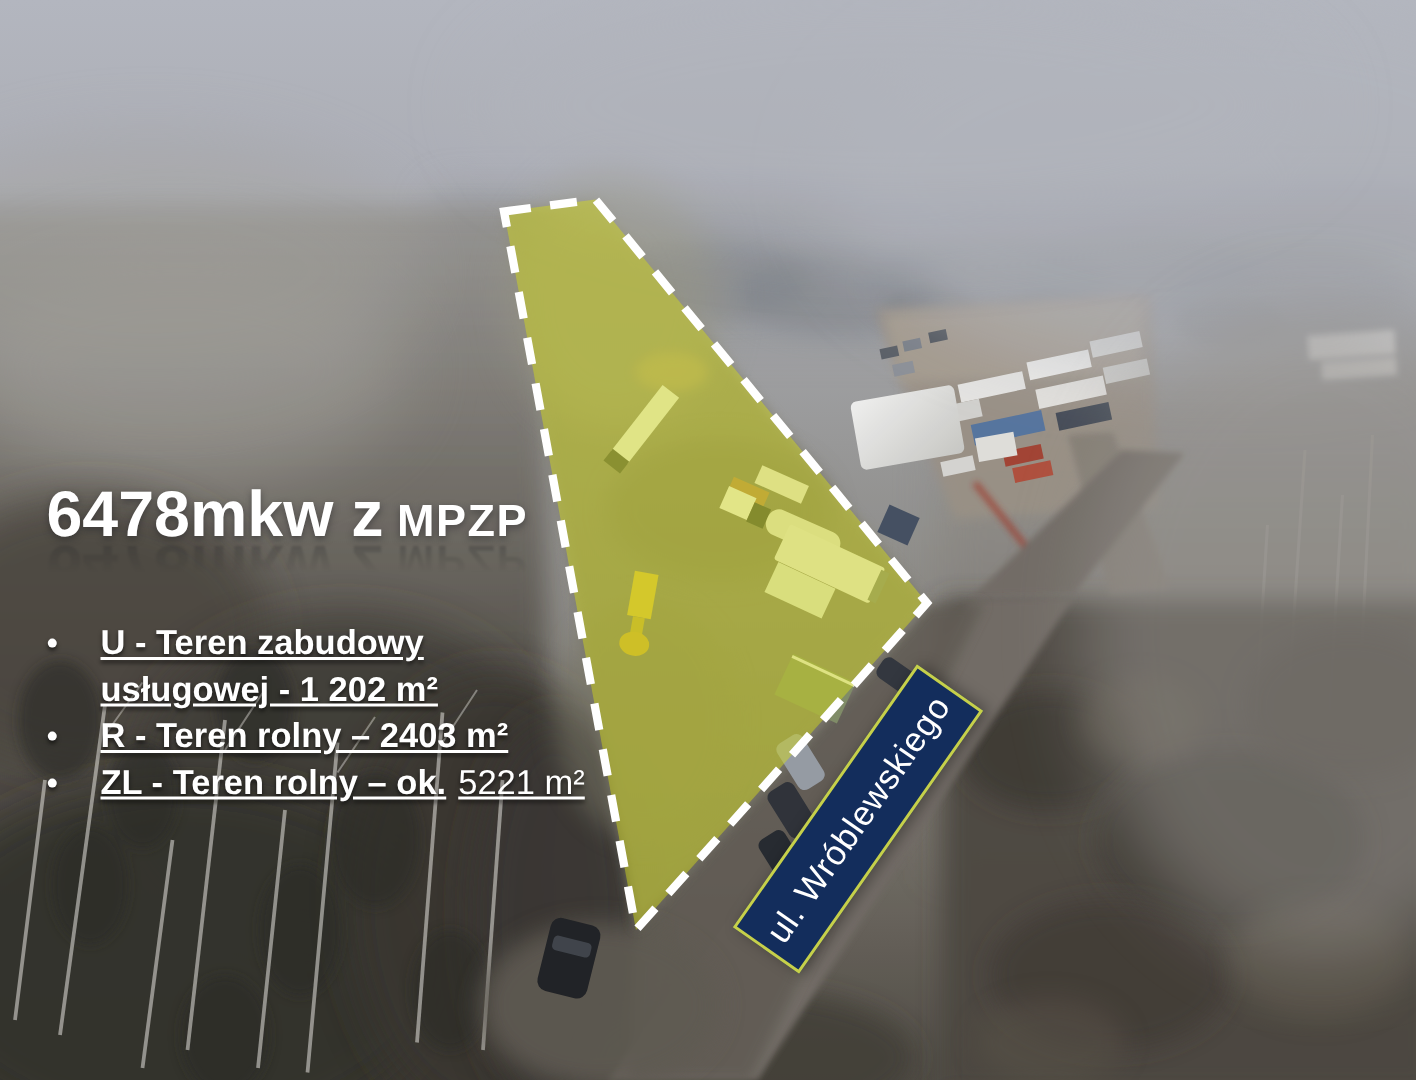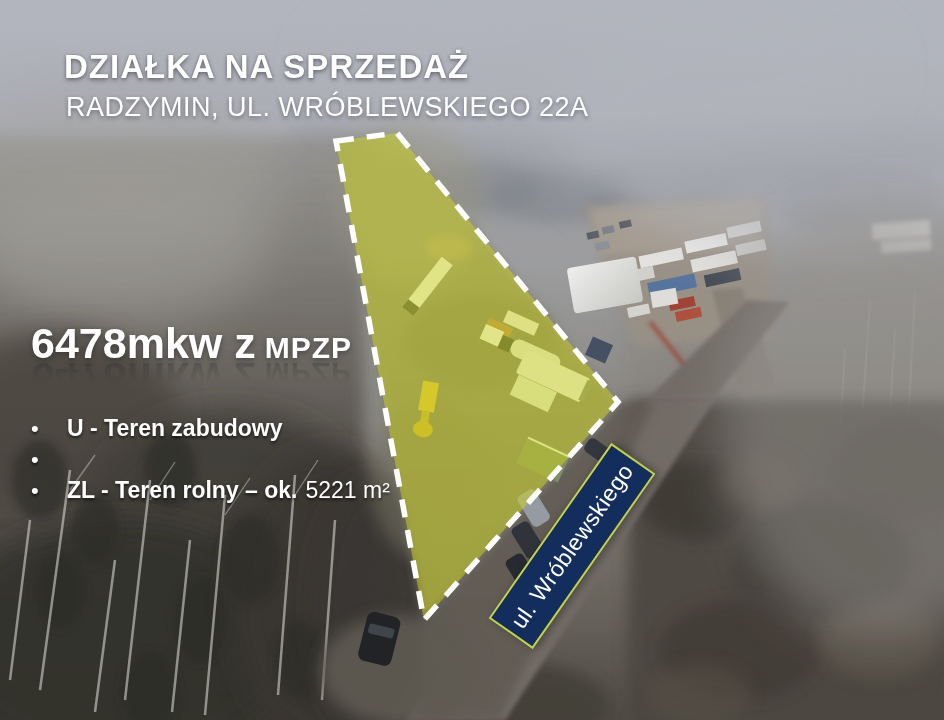--- a/index.html
+++ b/index.html
@@ -43,21 +43,21 @@
     -webkit-mask-image:linear-gradient(to top, rgba(0,0,0,.85), transparent 60%);
     mask-image:linear-gradient(to top, rgba(0,0,0,.85), transparent 60%);
     pointer-events:none;
   }
   .zoning{list-style:none;margin:14px 0 0 0;padding:0;}
   .zoning li{display:flex;align-items:flex-start;}
   .zoning .dot{width:22px;margin-right:14px;font-size:22px;line-height:31px;
                text-shadow:0 2px 3px rgba(0,0,0,.6);}
   .zoning .txt{font-size:23px;font-weight:bold;line-height:31px;
                text-shadow:0 2px 3px rgba(0,0,0,.6);}
-  .zoning .line{display:block;white-space:nowrap;}
+  .zoning .line{display:block;white-space:nowrap;text-decoration:underline;}
   .zoning .val-regular{font-weight:400;margin-left:8px;}
   .zoning li .txt .inline{display:inline;text-align:right;}
 
   
   .street-banner{
     position:absolute;left:465px;top:519px;width:210px;height:50px;
     background:var(--banner-bg,#132d5c);
     border:2px solid var(--banner-border,#c6d04a);
     transform:rotate(-55deg);
     display:flex;align-items:center;justify-content:center;
@@ -294,42 +294,42 @@
       <ellipse cx="810" cy="120" rx="260" ry="130" fill="#b4b7bf" opacity=".55" filter="url(#f24)"></ellipse>
       <ellipse cx="600" cy="70" rx="280" ry="90" fill="#b2b5bd" opacity=".5" filter="url(#f24)"></ellipse>
       <ellipse cx="880" cy="420" rx="160" ry="220" fill="#95928c" opacity=".5" filter="url(#f24)"></ellipse>
       <ellipse cx="100" cy="180" rx="180" ry="90" fill="#a3a29c" opacity=".4" filter="url(#f24)"></ellipse>
       <rect x="0" y="0" width="944" height="720" fill="#aab0b8" opacity=".07"></rect>
     </g>
 
     <polygon class="plot-highlight" points="336,141 397,133 618,402 424,620"></polygon>
   </svg>
 
-  <div class="header">
-    <h1>DZIAŁKA NA SPRZEDAŻ</h1>
-    <h2>RADZYMIN, UL. WRÓBLEWSKIEGO 22A</h2>
-  </div>
 
   <div class="area-block">
     <div class="headline">
       <span class="hl-main">6478mkw z</span><span class="hl-suffix">MPZP</span>
     </div>
     <div class="headline reflection" aria-hidden="true">
       <span class="hl-main">6478mkw z</span><span class="hl-suffix">MPZP</span>
     </div>
 
     <ul class="zoning">
       <li>
         <span class="dot">•</span>
         <span class="txt">
           <span class="line">U - Teren zabudowy</span>
+          <span class="line">usługowej - 1 202 m²</span>
         </span>
       </li>
       <li>
         <span class="dot">•</span>
+        <span class="txt">
+          <span class="line">R - Teren rolny – 2403 m²</span>
+        </span>
       </li>
       <li>
         <span class="dot">•</span>
         <span class="txt">
           <span class="line"><span class="inline">ZL - Teren rolny – ok.</span><span class="inline val-regular">5221 m²</span></span>
         </span>
       </li>
     </ul>
   </div>
 

